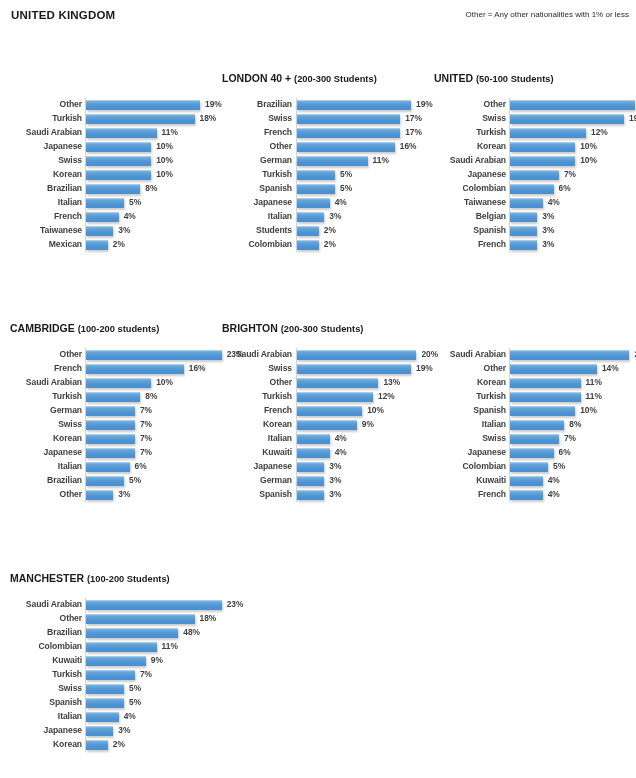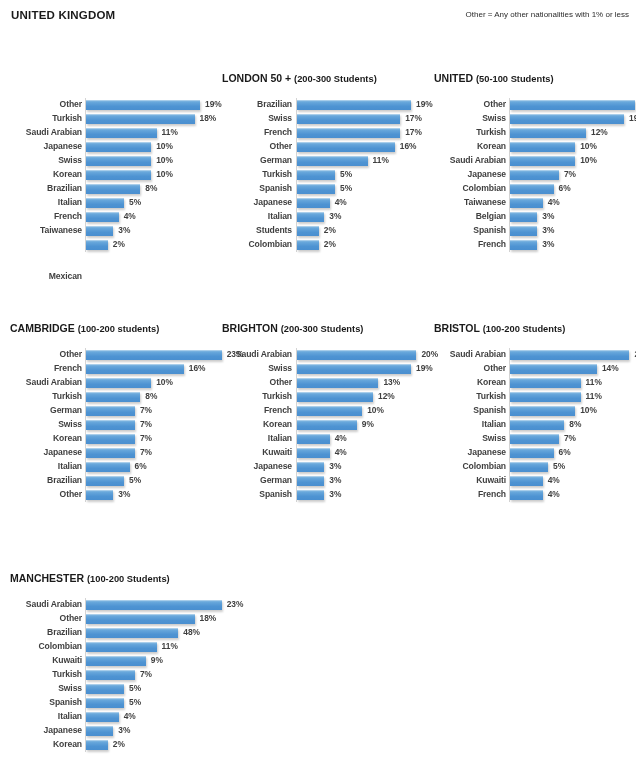--- a/index.html
+++ b/index.html
@@ -219,31 +219,31 @@
           </div>
           <div class="bar-row">
             <div class="cat-label" style="left: 4px; width: 78px;">Taiwanese</div>
             <div class="axis-line" style="left: 85px;"></div>
             <div class="bar-wrap" style="left: 86px; width: 27.26px;">
               <div class="bar" style="width: 27.26px;"></div>
             </div>
             <div class="bar-value" style="left: 118.26px;">3%</div>
           </div>
           <div class="bar-row">
-            <div class="cat-label" style="left: 4px; width: 78px; margin-top: 32px;">Mexican</div>
+            <div class="cat-label" style="left: 4px; width: 78px;">Mexican</div>
             <div class="axis-line" style="left: 85px;"></div>
             <div class="bar-wrap" style="left: 86px; width: 21.84px;">
               <div class="bar" style="width: 21.84px;"></div>
             </div>
             <div class="bar-value" style="left: 112.84px;">2%</div>
           </div>
         </div>
       </div>
       <div class="chart-block col1">
-        <div class="chart-title"><span class="city">LONDON 50 + </span><span class="meta">(200-300 Students)</span></div>
+        <div class="chart-title"><span class="city">LONDON 40 + </span><span class="meta">(200-300 Students)</span></div>
         <div class="plot">
           <div class="bar-row">
             <div class="cat-label" style="left: 2px; width: 78px;">Brazilian</div>
             <div class="axis-line" style="left: 84px;"></div>
             <div class="bar-wrap" style="left: 85px; width: 113.98px;">
               <div class="bar" style="width: 113.98px;"></div>
             </div>
             <div class="bar-value" style="left: 203.98px;">19%</div>
           </div>
           <div class="bar-row">
@@ -602,21 +602,20 @@
             <div class="cat-label" style="left: 2px; width: 78px;">Spanish</div>
             <div class="axis-line" style="left: 84px;"></div>
             <div class="bar-wrap" style="left: 85px; width: 27.26px;">
               <div class="bar" style="width: 27.26px;"></div>
             </div>
             <div class="bar-value" style="left: 117.26px;">3%</div>
           </div>
         </div>
       </div>
       <div class="chart-block col2">
-        <div class="chart-title"><span class="city">BRISTOL </span><span class="meta">(100-200 Students)</span></div>
         <div class="plot">
           <div class="bar-row">
             <div class="cat-label" style="left: 2px; width: 80px;">Saudi Arabian</div>
             <div class="axis-line" style="left: 85px;"></div>
             <div class="bar-wrap" style="left: 86px; width: 119.4px;">
               <div class="bar" style="width: 119.4px;"></div>
             </div>
             <div class="bar-value" style="left: 210.4px;">20%</div>
           </div>
           <div class="bar-row">

